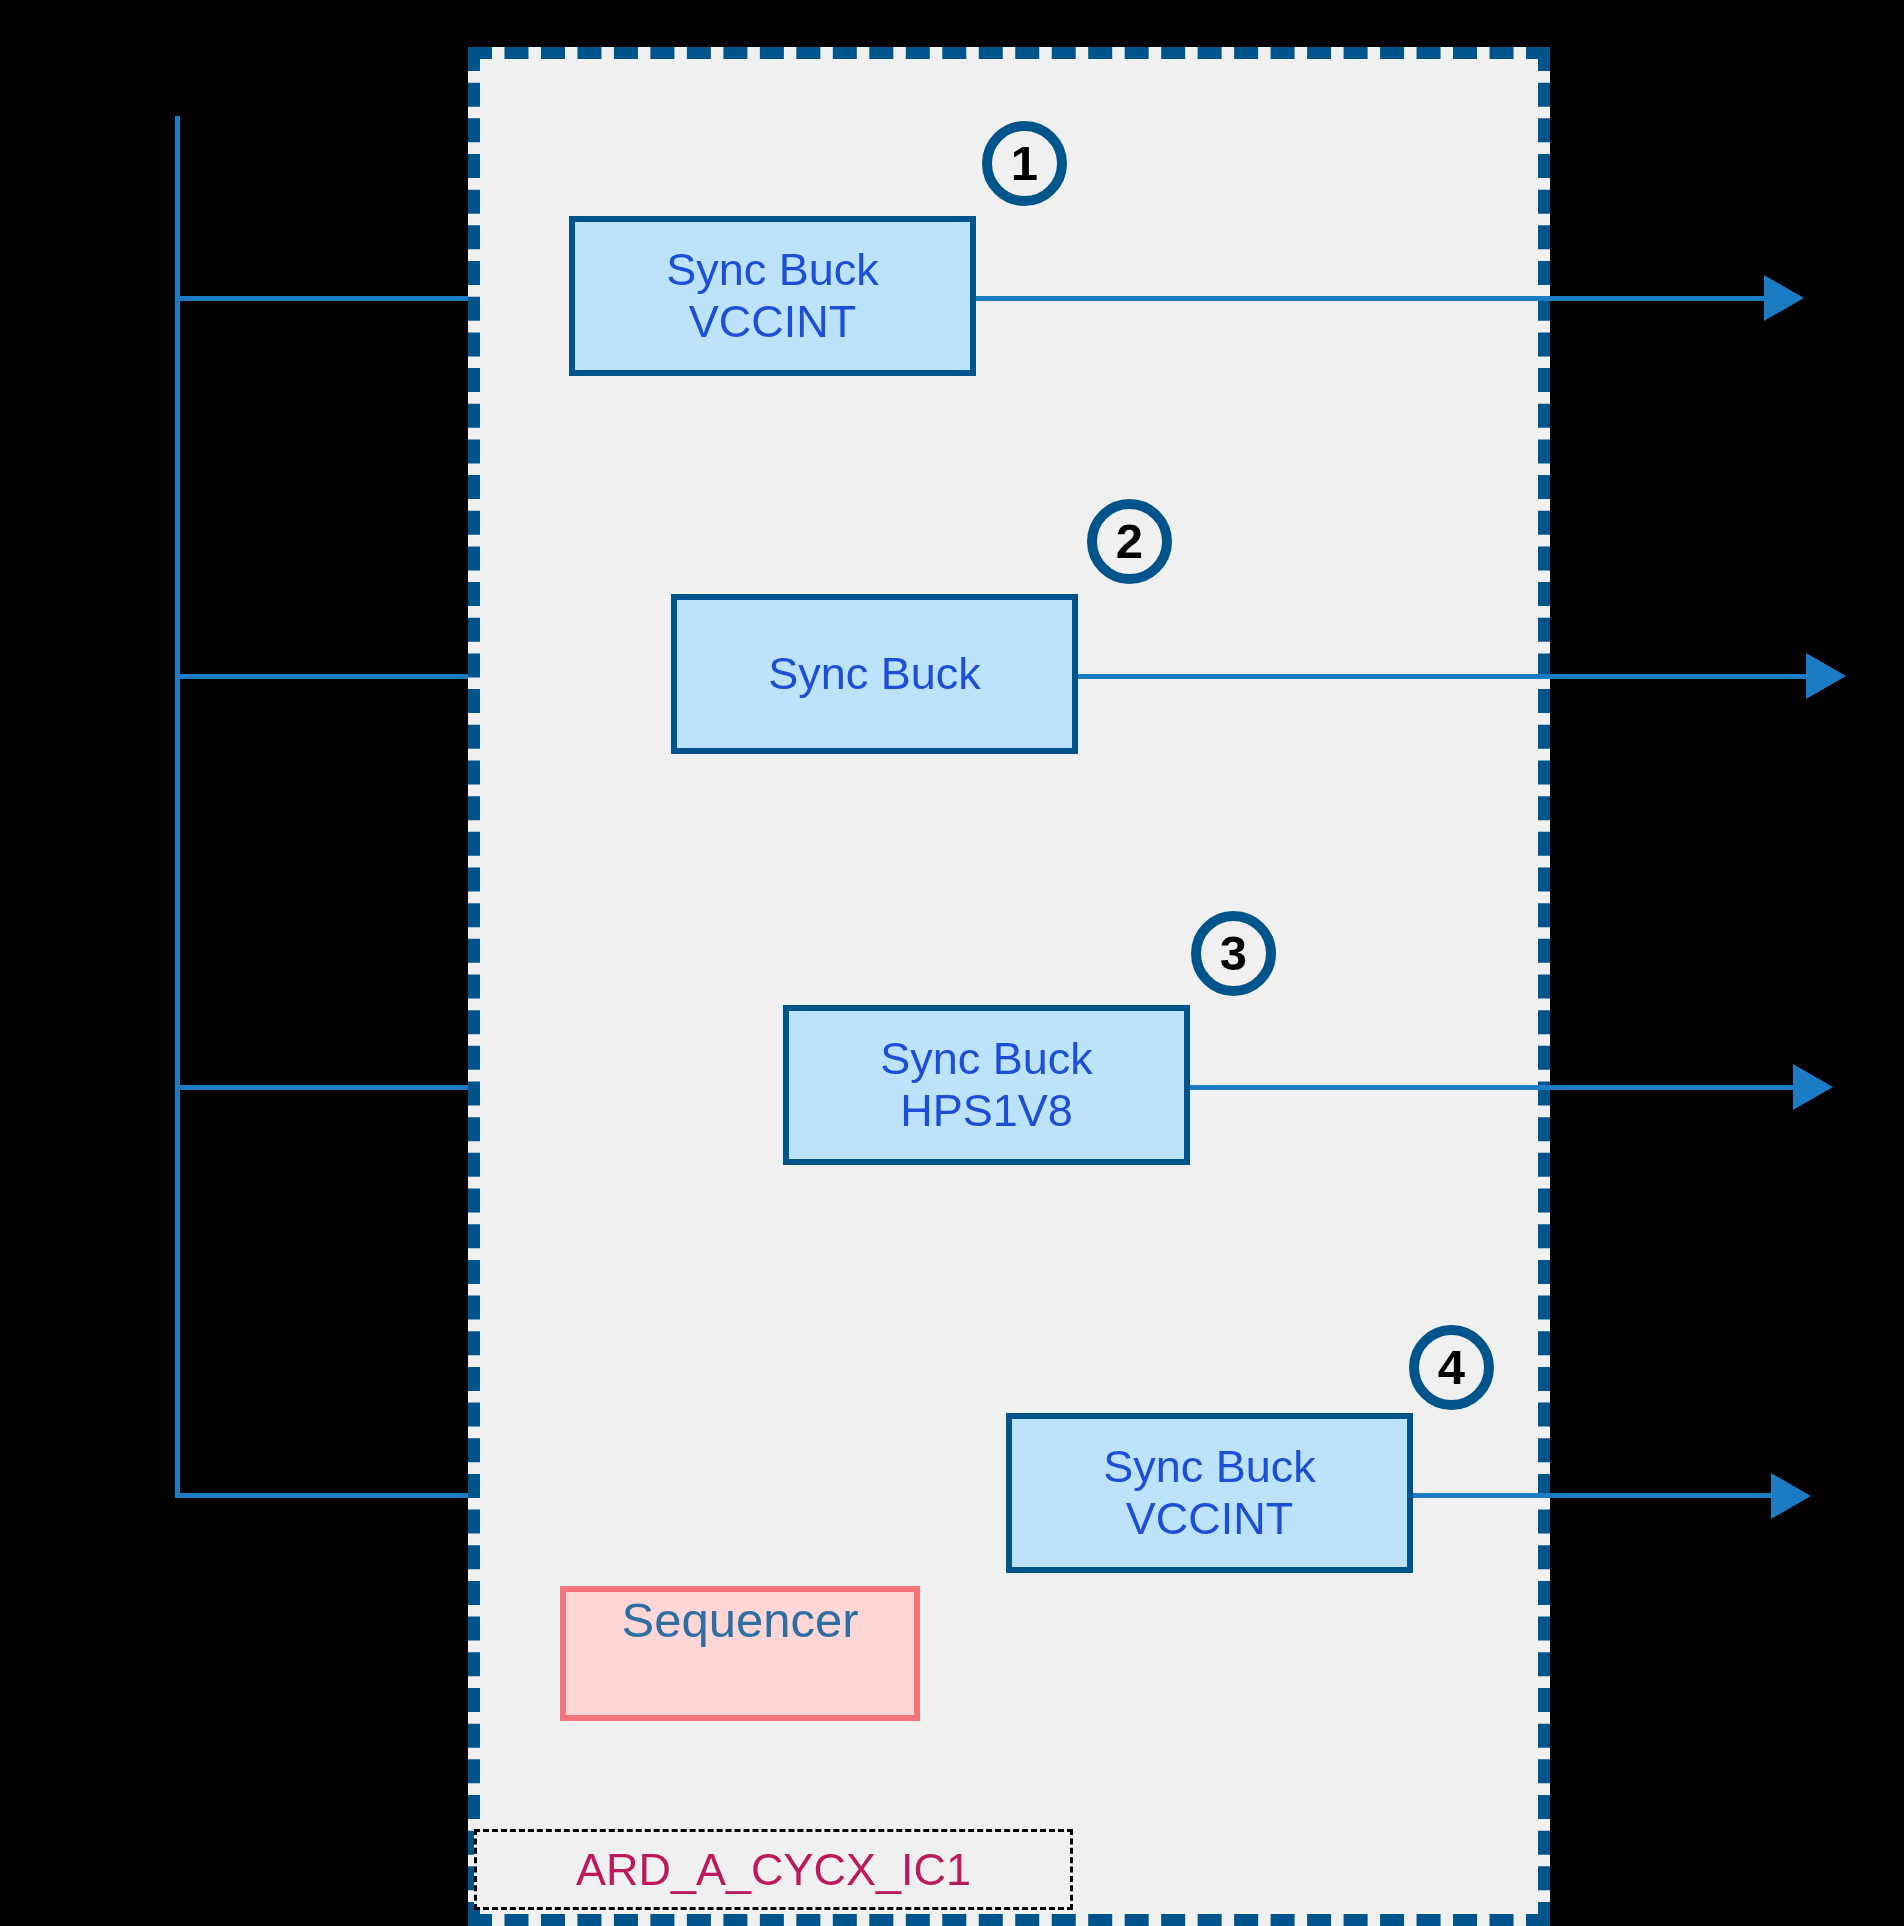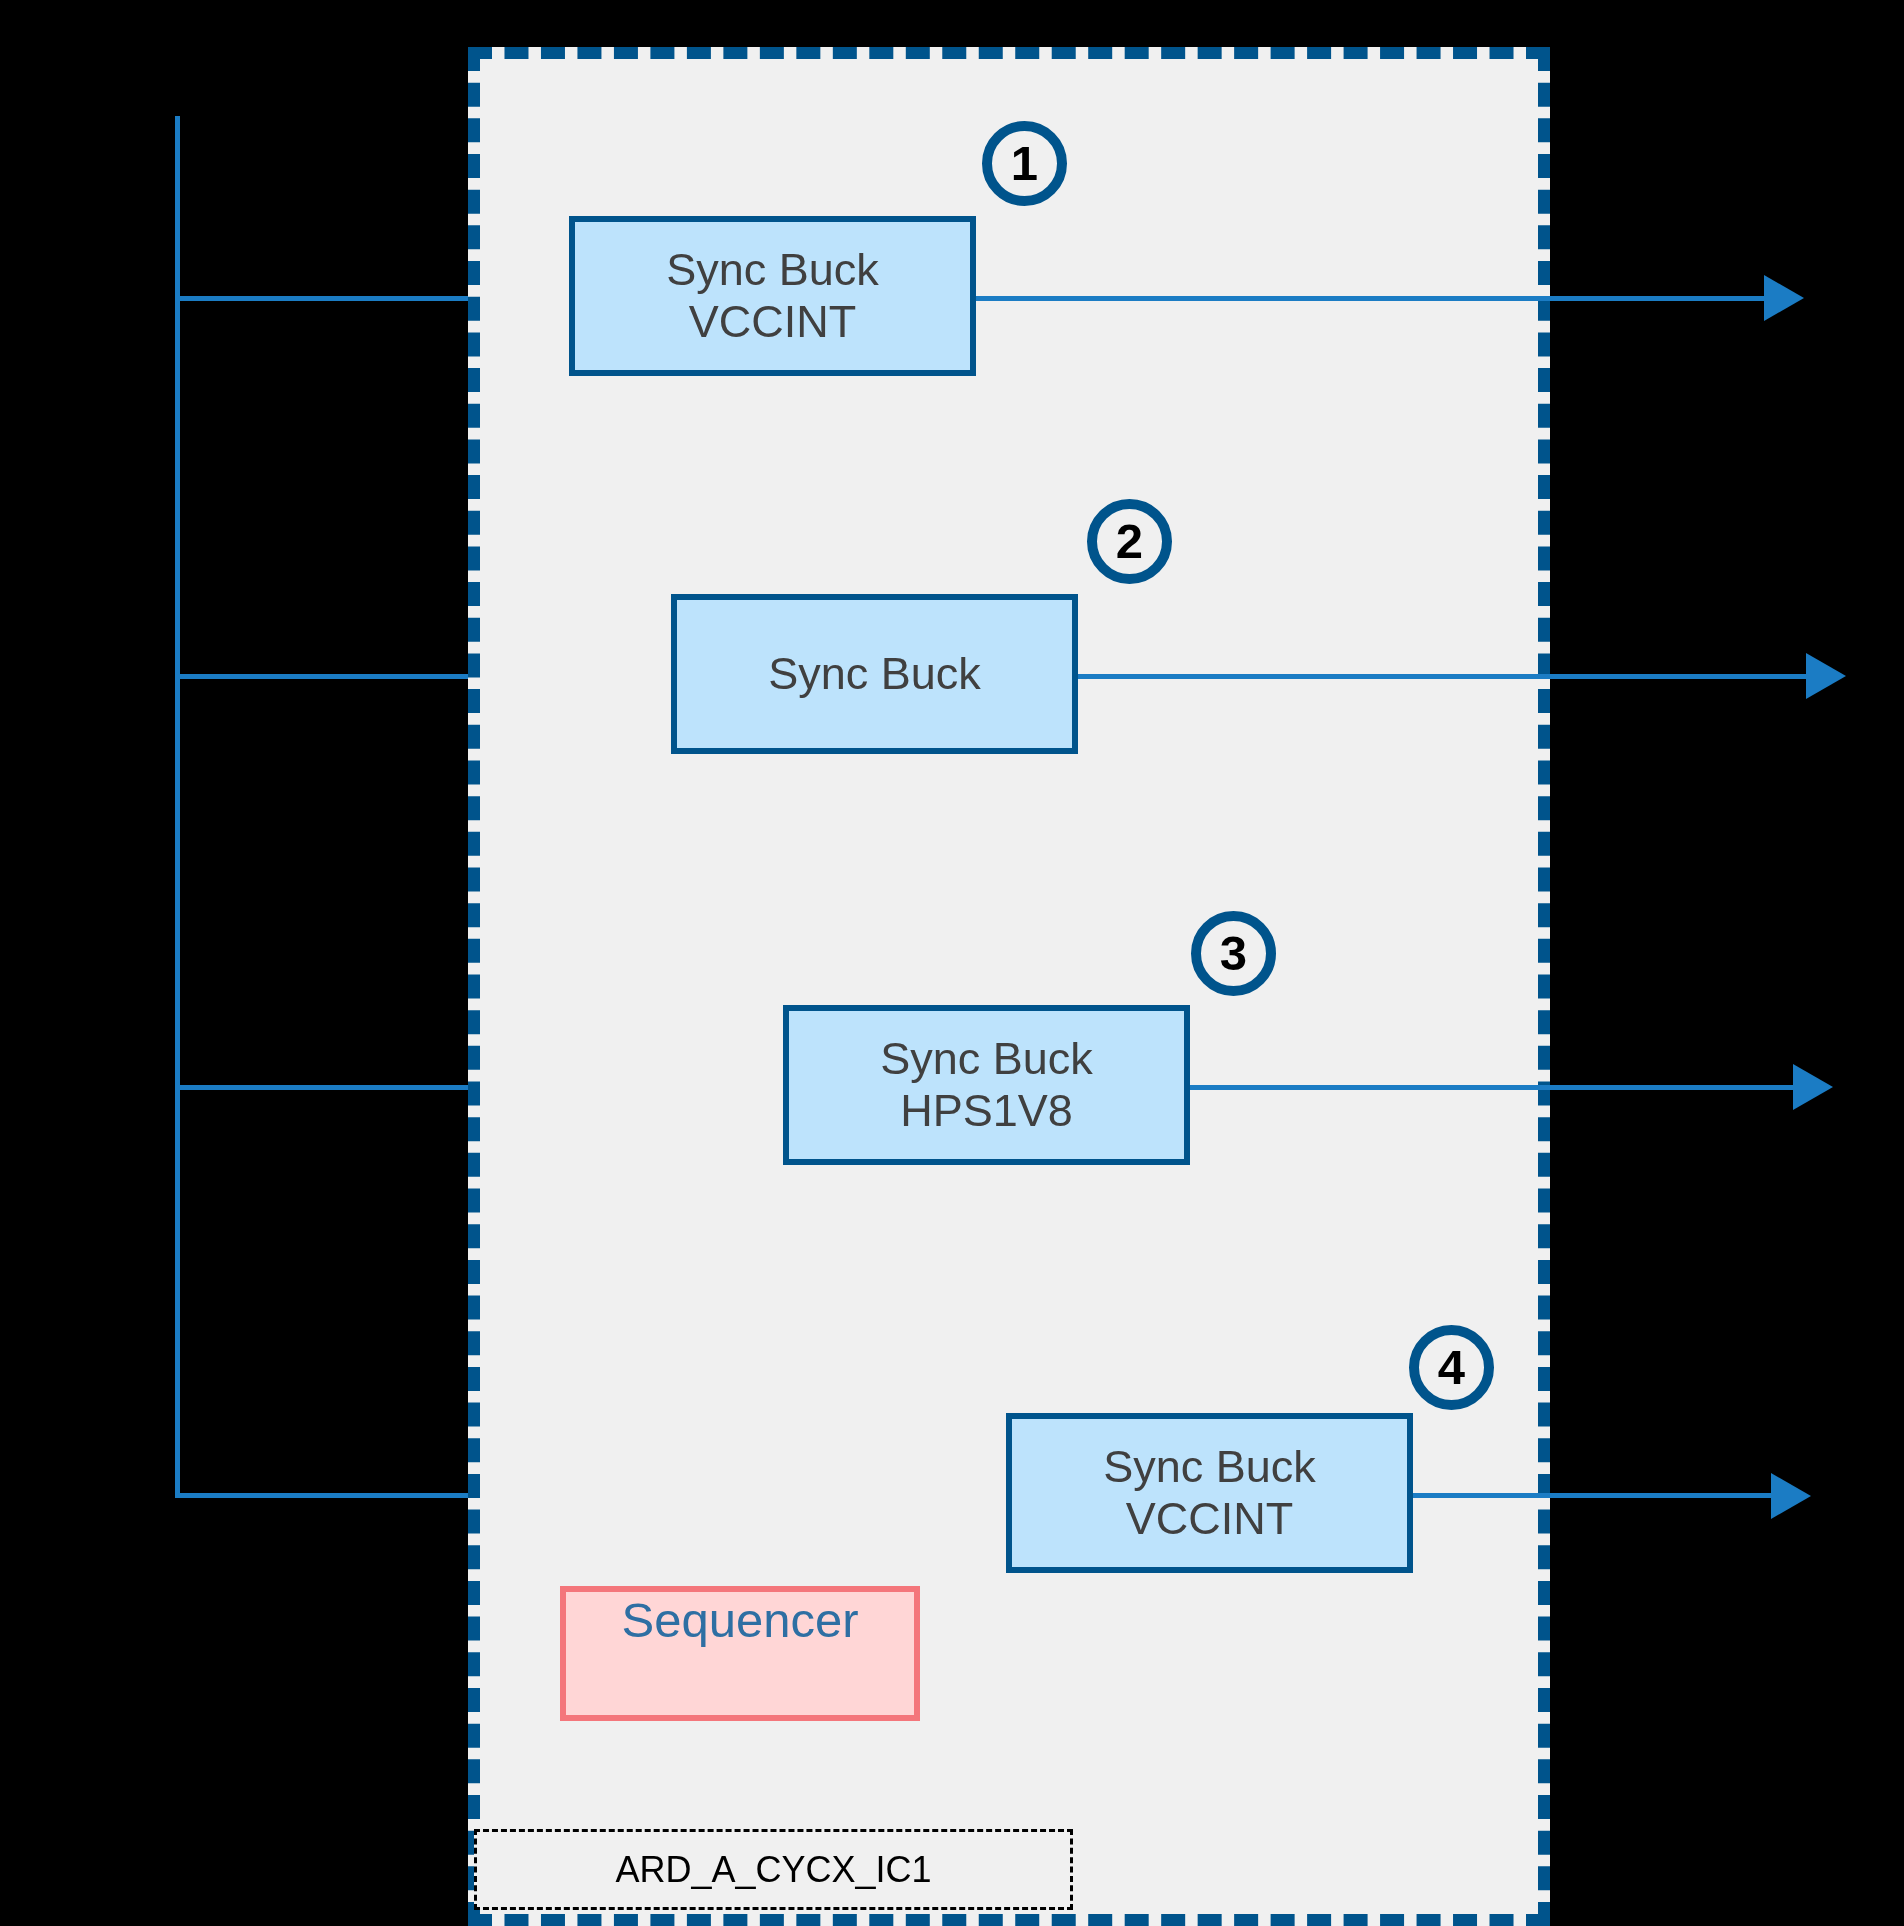--- a/index.html
+++ b/index.html
@@ -13,21 +13,21 @@
     background:#F0F0F0;
     box-sizing:border-box;
     border:12.6px dashed #00548C;
   }
 
   
   .buck{
     background:#BDE3FC;
     border:6.3px solid #00548C;
     box-sizing:border-box;
-    color:#404040;
+    color:#1d4ed8;
     font-size:45px;
     line-height:1.16;
     display:flex;
     flex-direction:column;
     align-items:center;
     justify-content:center;
     text-align:center;
     white-space:pre-line;
   }
   .buck .l1,.buck .l2{display:block;}
@@ -40,22 +40,22 @@
     color:#2E6FA3;
     font-size:49px;
     display:flex;justify-content:center;
   }
 
   
   #refdes{
     background:#F0F0F0;
     border:3.6px dashed #000000;
     box-sizing:border-box;
-    color:#000000;
-    font-size:36px;
+    color:#be185d;
+    font-size:45px;
     display:flex;align-items:center;justify-content:center;
   }
 
   
   .badge{
     width:85px;height:85px;border-radius:50%;
     box-sizing:border-box;
     border:10px solid #00548C;
     background:#F0F0F0;
     color:#000;

